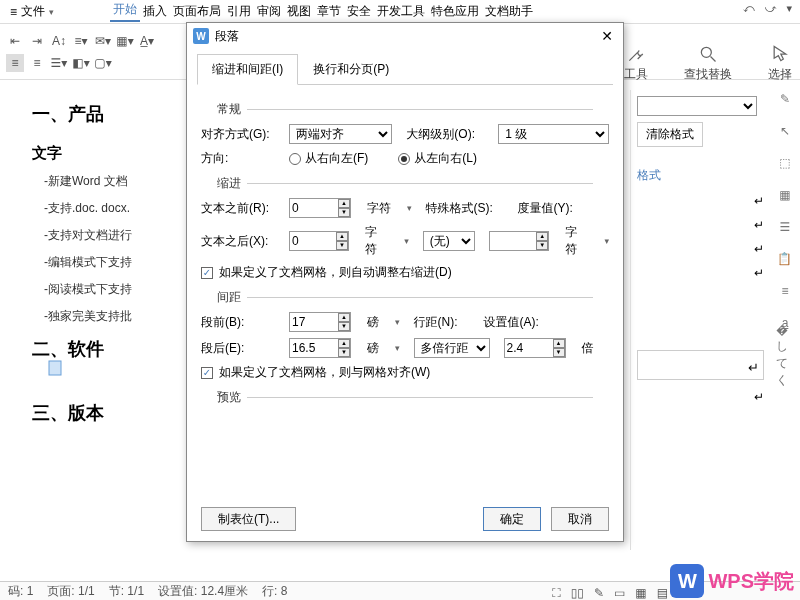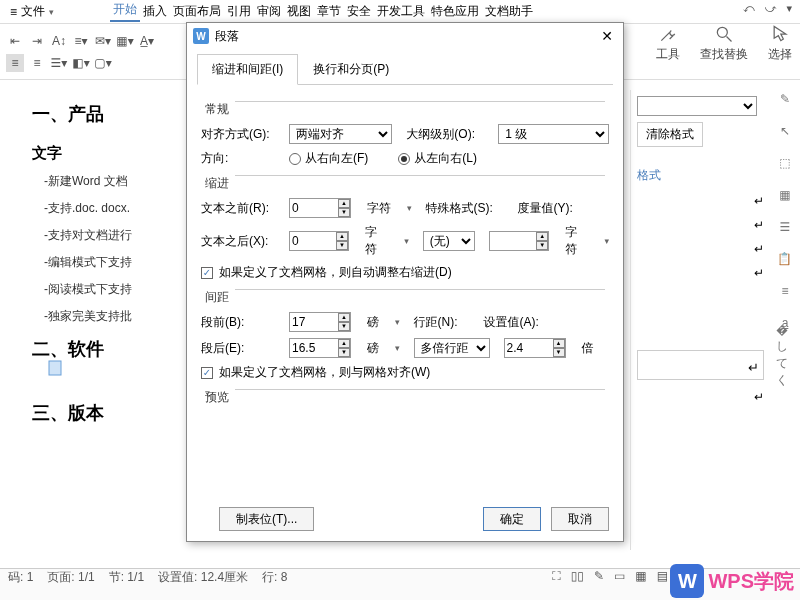--- a/index.html
+++ b/index.html
@@ -8,68 +8,68 @@
 .topbar .file-menu{display:flex;align-items:center;gap:4px;padding:0 6px}
 .ribbon-tabs{height:18px;display:flex;align-items:flex-end;padding-left:110px;gap:0;position:absolute;top:4px}
 .ribbon-tabs span{padding:2px 3px;cursor:pointer}
 .ribbon-tabs .active{color:#4a7ebb;border-bottom:2px solid #4a7ebb}
 .top-right{position:absolute;right:8px;top:2px;display:flex;gap:10px;align-items:center}
 .top-right span{font-size:11px;color:#555}
 .toolbar{height:56px;border-bottom:1px solid #ddd;display:flex;align-items:center;padding:0 6px;gap:6px}
 .tb-group{display:flex;flex-direction:column;gap:4px}
 .tb-row{display:flex;gap:4px;align-items:center}
 .tb-icon{width:18px;height:18px;display:flex;align-items:center;justify-content:center;color:#555}
-.right-tools{position:absolute;right:8px;top:24px;display:flex;gap:20px;align-items:center}
+.right-tools{position:absolute;right:8px;top:44px;display:flex;gap:36px;align-items:center}
 .rt-item{display:flex;flex-direction:column;align-items:center;gap:2px;font-size:11px;color:#444}
 .rt-item svg{width:20px;height:20px}
 .doc-area{position:absolute;left:32px;top:90px;width:200px}
 .doc-area h2{font-size:18px;font-weight:bold;margin:12px 0 8px}
 .doc-area .sub{font-size:15px;font-weight:bold;margin:18px 0 10px}
 .doc-area p{font-size:12px;margin:10px 12px;color:#333}
 .page-icon{position:absolute;left:48px;top:360px}
 .dialog{position:absolute;left:186px;top:22px;width:438px;height:520px;background:#fff;border:1px solid #888;box-shadow:2px 2px 8px rgba(0,0,0,.3)}
 .dlg-title{height:26px;display:flex;align-items:center;padding:0 6px;gap:6px}
 .dlg-title .icon{width:16px;height:16px;background:#4a90d9;border-radius:2px;display:flex;align-items:center;justify-content:center;color:#fff;font-size:10px;font-weight:bold}
 .dlg-close{margin-left:auto;width:20px;height:20px;display:flex;align-items:center;justify-content:center;cursor:pointer;font-size:14px}
 .dlg-tabs{display:flex;border-bottom:1px solid #ccc;margin:4px 10px 0}
 .dlg-tabs span{padding:6px 14px;border:1px solid transparent;cursor:pointer;position:relative;top:1px}
 .dlg-tabs .active{border:1px solid #ccc;border-bottom:1px solid #fff;background:#fff}
 .dlg-body{padding:8px 14px}
-.section-label{display:flex;align-items:flex-start;margin:8px 4px 6px}
+.section-label{display:flex;align-items:center;margin:8px 16px 6px}
 .section-label span{color:#333}
 .section-label::after{content:"";flex:1;height:1px;background:#ccc;margin-left:6px}
 .row{display:flex;align-items:center;margin:6px 0;gap:14px}
 .row label{min-width:74px}
 .row .lbl2{min-width:78px}
 select,input[type=text]{height:20px;border:1px solid #999;padding:0 2px;background:#fff}
 .sel-w1{width:112px}
 .sel-w2{width:120px}
 .num-input{width:62px;position:relative}
 .num-input input{width:100%;padding-right:14px}
 .spinner{position:absolute;right:1px;top:1px;width:12px;height:18px;display:flex;flex-direction:column}
 .spinner div{flex:1;border:1px solid #888;background:#eee;font-size:6px;line-height:7px;text-align:center;cursor:pointer}
 .radio-row{display:flex;gap:30px;align-items:center}
 .radio-row label{display:flex;align-items:center;gap:4px;min-width:auto}
 .radio-dot{width:12px;height:12px;border:1px solid #666;border-radius:50%;display:flex;align-items:center;justify-content:center}
 .radio-dot.checked::after{content:"";width:6px;height:6px;background:#333;border-radius:50%}
 .chk{display:flex;align-items:center;gap:6px;margin:6px 0}
 .chk .box{width:12px;height:12px;border:1px solid #666;display:flex;align-items:center;justify-content:center;font-size:10px;color:#4a7ebb}
-.dlg-footer{position:absolute;bottom:10px;left:32px;right:14px;display:flex;align-items:center}
+.dlg-footer{position:absolute;bottom:10px;left:14px;right:14px;display:flex;align-items:center}
 .btn{height:24px;padding:0 16px;border:1px solid #999;background:#f4f4f4;cursor:pointer;display:flex;align-items:center}
 .btn.primary{border:1px solid #4a7ebb}
 .cursor-indicator{position:absolute;left:420px;top:72px;width:40px;height:40px;border-radius:50%;background:radial-gradient(circle,#f5a6a6 0%,rgba(245,166,166,.6) 40%,transparent 70%)}
 .cursor-arrow{position:absolute;left:432px;top:80px;pointer-events:none}
 .right-panel{position:absolute;right:30px;top:90px;width:140px;border-left:1px solid #ddd;padding:6px;height:460px}
 .right-panel .clear{border:1px solid #ccc;padding:3px 8px;margin-bottom:10px;display:inline-block;cursor:pointer}
 .right-panel .fmt{color:#4a7ebb;margin:10px 0}
 .right-panel .box-area{border:1px solid #ccc;height:30px;margin:70px 0 6px;position:relative}
 .right-panel .ret{position:absolute;right:4px;bottom:4px;font-size:13px}
 .side-icons{position:absolute;right:2px;top:90px;width:26px;display:flex;flex-direction:column;gap:14px;align-items:center}
 .side-icons div{width:18px;height:18px;color:#777;display:flex;align-items:center;justify-content:center;cursor:pointer}
-.statusbar{position:absolute;bottom:0;left:0;right:0;height:32px;border-top:1px solid #ccc;display:flex;align-items:flex-start;padding:0 8px;gap:14px;font-size:11px;color:#555;background:#fafafa}
+.statusbar{position:absolute;bottom:0;left:0;right:0;height:19px;border-top:1px solid #ccc;display:flex;align-items:flex-end;padding:0 8px;gap:14px;font-size:11px;color:#555;background:#fafafa}
 .statusbar .sb-right{margin-left:auto;display:flex;gap:10px;align-items:center}
 .wps-logo{position:absolute;right:6px;bottom:2px;display:flex;align-items:center;gap:4px}
 .wps-logo .sq{width:34px;height:34px;background:#3b6fd6;border-radius:6px;color:#fff;font-weight:bold;font-size:20px;display:flex;align-items:center;justify-content:center}
 .wps-logo .txt{font-size:20px;font-weight:bold;color:#ec4899}
 .unit{margin:0 2px}
 .drop-arrow{font-size:9px;color:#666}
 </style>
 </head>
 <body>
 

